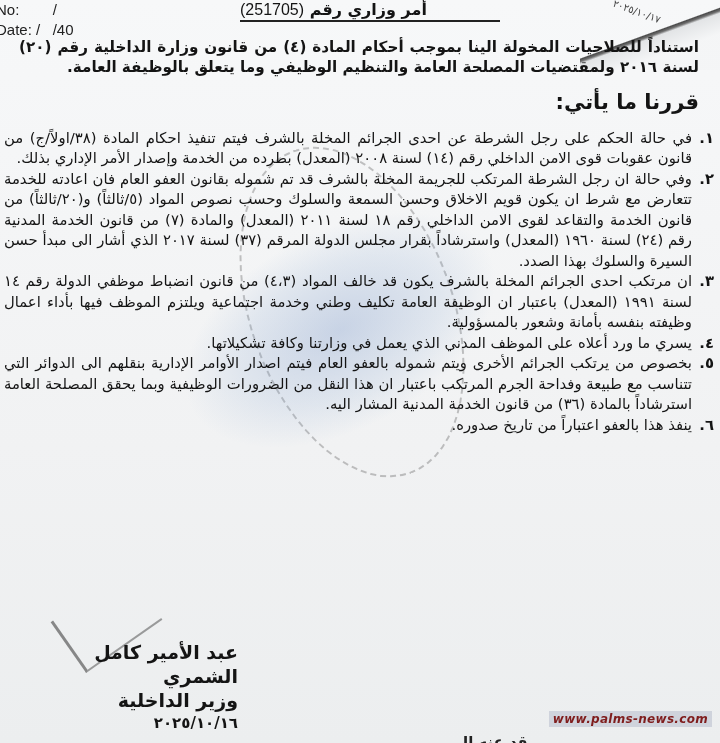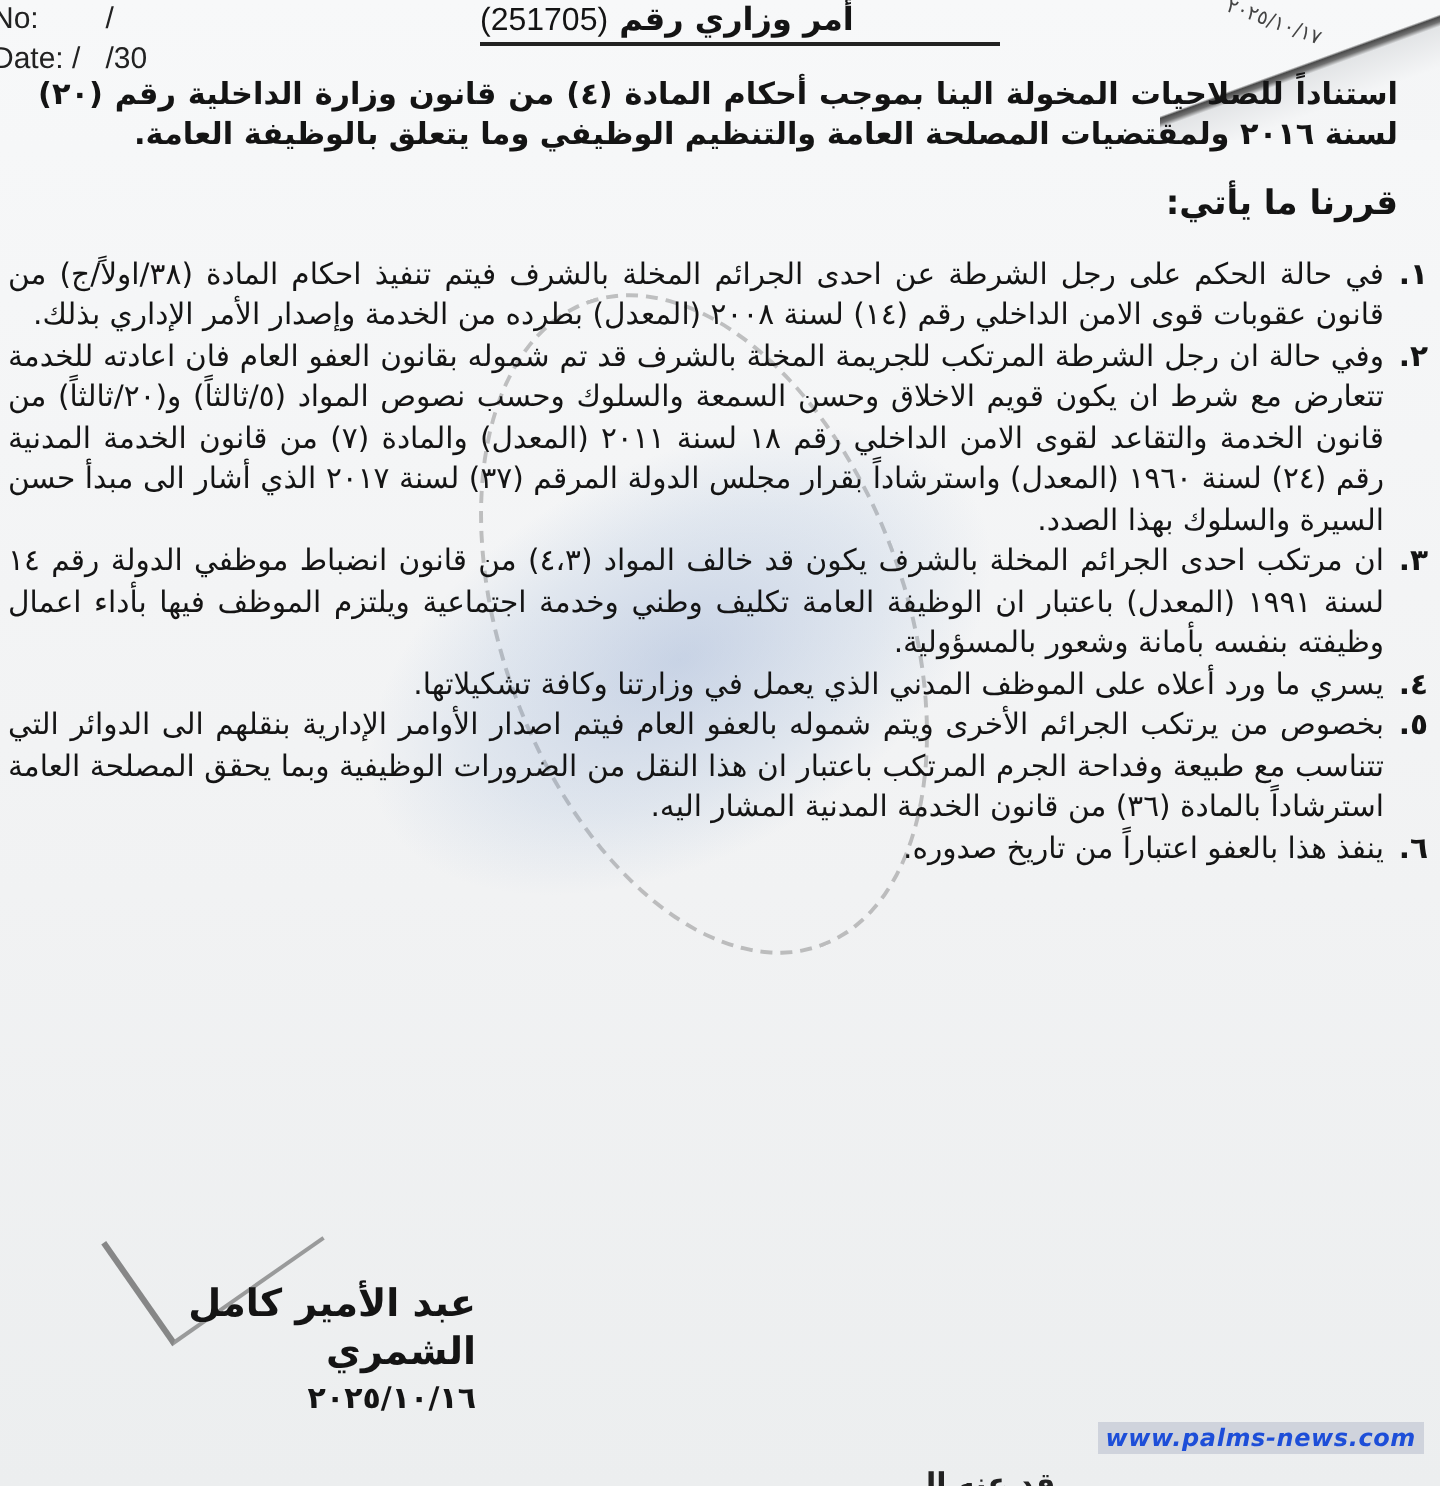--- a/index.html
+++ b/index.html
@@ -34,21 +34,21 @@
   }
   .title .num { font-family: "Liberation Sans", sans-serif; font-weight: normal; direction: ltr; unicode-bidi: embed; }
   .body-text {
     position: absolute; left: 4px; right: 6px; top: 22px;
     direction: rtl; text-align: justify; text-align-last: right;
     font-size: 15.2px; line-height: 20.2px; font-weight: bold;
     font-family: "DejaVu Sans", sans-serif;
   }
   .body-text p { margin: 15px; }
   .intro { padding-right: 0; }
-  .decision { font-size: 17px; margin-top: 0; }
+  .decision { font-size: 21px; margin-top: 0; }
   .items { margin: 6px 0 0 0; padding: 0 22px 0 0; list-style: none; }
   .items li { position: relative; font-weight: normal; font-size: 14.8px; line-height: 20.5px; margin-bottom: 0; }
   .items li .n { position: absolute; right: -22px; top: 0; font-weight: bold; }
   .sig {
     position: absolute; left: 38px; top: 640px; width: 200px; text-align: right;
     direction: rtl; font-weight: bold;
   }
   .sig .name { font-size: 19px; line-height: 24px; }
   .sig .role { font-size: 19px; line-height: 24px; letter-spacing: 3px; }
   .sig .date { font-size: 15px; line-height: 22px; font-family: "DejaVu Sans", sans-serif; font-weight: bold; }
@@ -63,39 +63,39 @@
     transform: rotate(-28deg);
     pointer-events: none;
   }
   .stamp-ring {
     position: absolute; left: 250px; top: 140px; width: 200px; height: 340px;
     border: 2px dashed rgba(90,90,90,.35); border-radius: 50%;
     transform: rotate(-20deg);
   }
   .website {
     position: absolute; right: 8px; top: 711px;
-    background: #cfd3dc; color: #1d4ed8; padding: 1px 4px;
+    background: #cfd3dc; color: #7f1d1d; padding: 1px 4px;
     font-family: "DejaVu Sans", sans-serif; font-weight: bold; font-style: italic;
     font-size: 12px; letter-spacing: .3px;
   }
   .bottom-cut {
     position: absolute; right: 170px; top: 733px; direction: rtl; font-weight: bold; font-size: 15px;
     color: #222;
   }
 </style>
 </head>
 <body>
 
 <div class="paper">
 
   <div class="fold"></div>
 
   <div class="meta-left">
     <div><span>No:</span>        <span>/</span></div>
-    <div><span>Date:</span> <span>/   /30</span></div>
+    <div><span>Date:</span> <span>/   /40</span></div>
   </div>
 
   <div class="hand-note">٢٠٢٥/١٠/١٧</div>
 
   <div class="title">
     <span>أمر وزاري رقم</span>
     <span class="num">(251705)</span>
   </div>
 
   <div class="stamp-ring"></div>
@@ -130,18 +130,19 @@
         <span class="n">٦.</span>
         <span>ينفذ هذا بالعفو اعتباراً من تاريخ صدوره.</span>
       </li>
     </ol>
   </div>
 
   <div class="scribble"></div>
 
   <div class="sig">
     <div class="name">عبد الأمير كامل الشمري</div>
+    <div class="role">وزير الداخلية</div>
     <div class="date">٢٠٢٥/١٠/١٦</div>
   </div>
 
   <div class="website">www.palms-news.com</div>
   <div class="bottom-cut">... قد عنه الـ</div>
 </div>
 
 </body></html>

